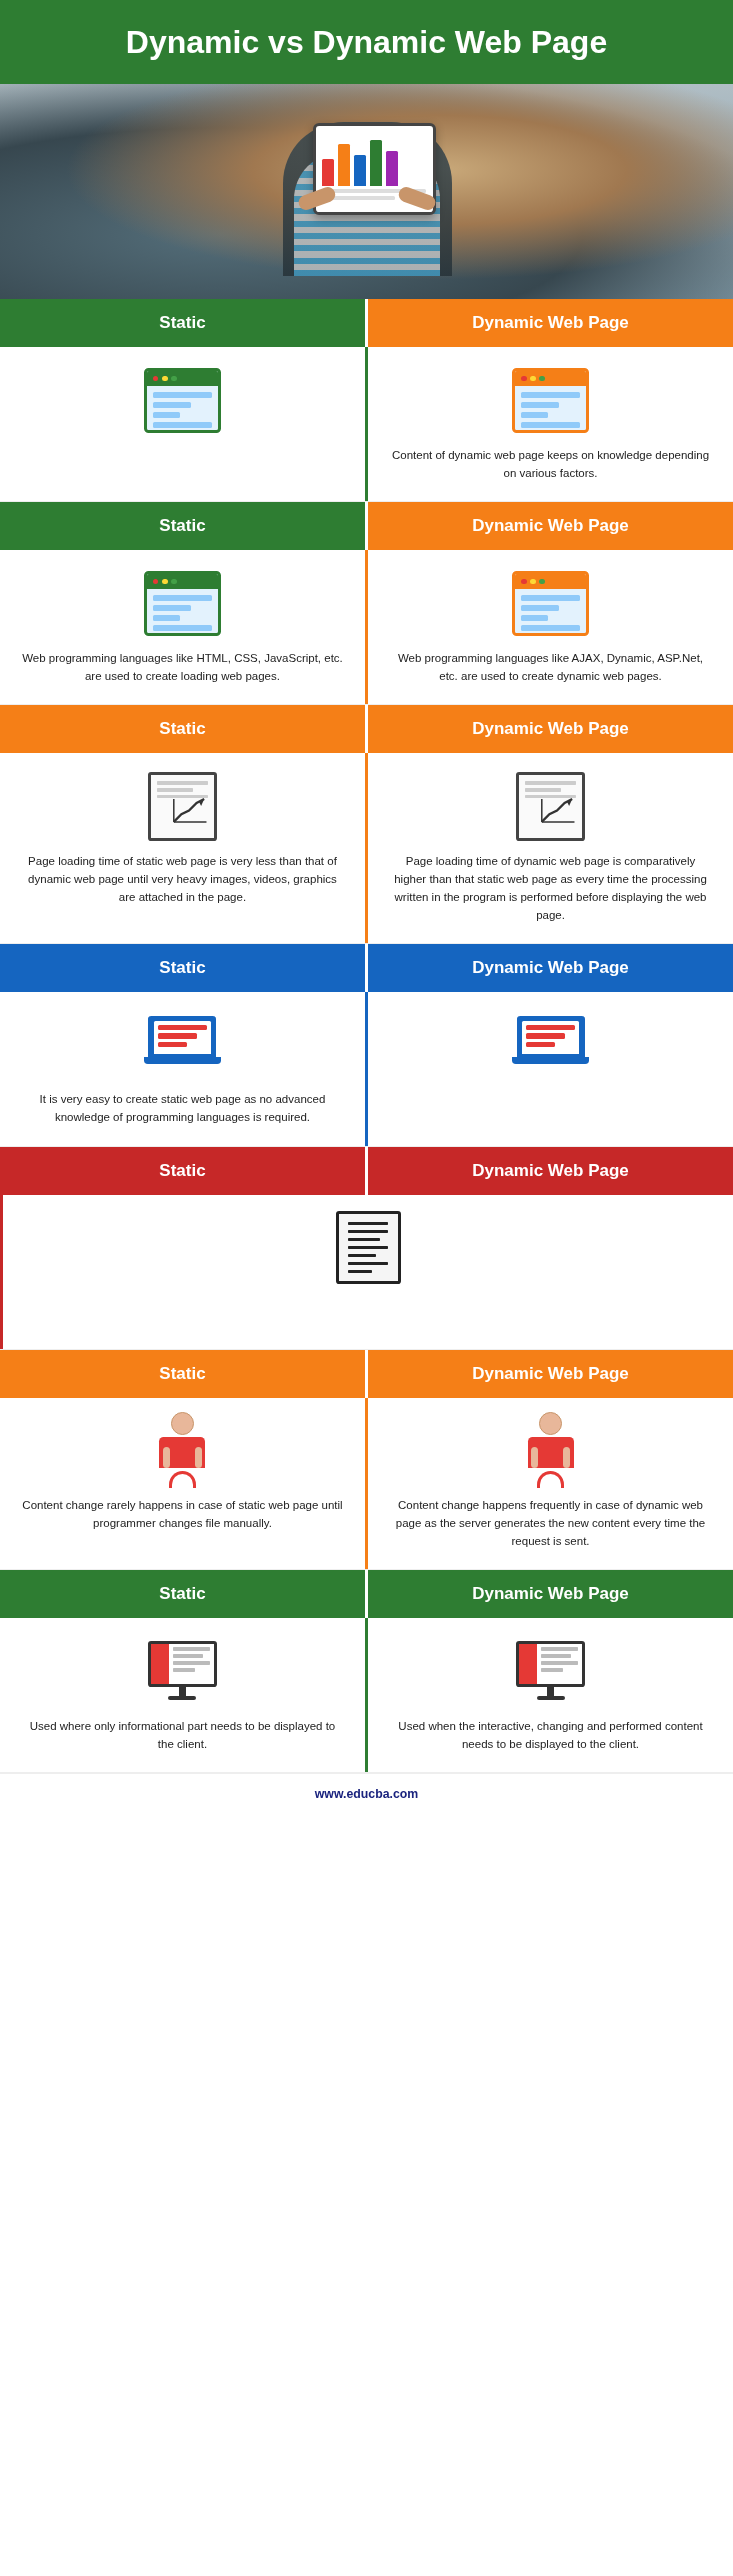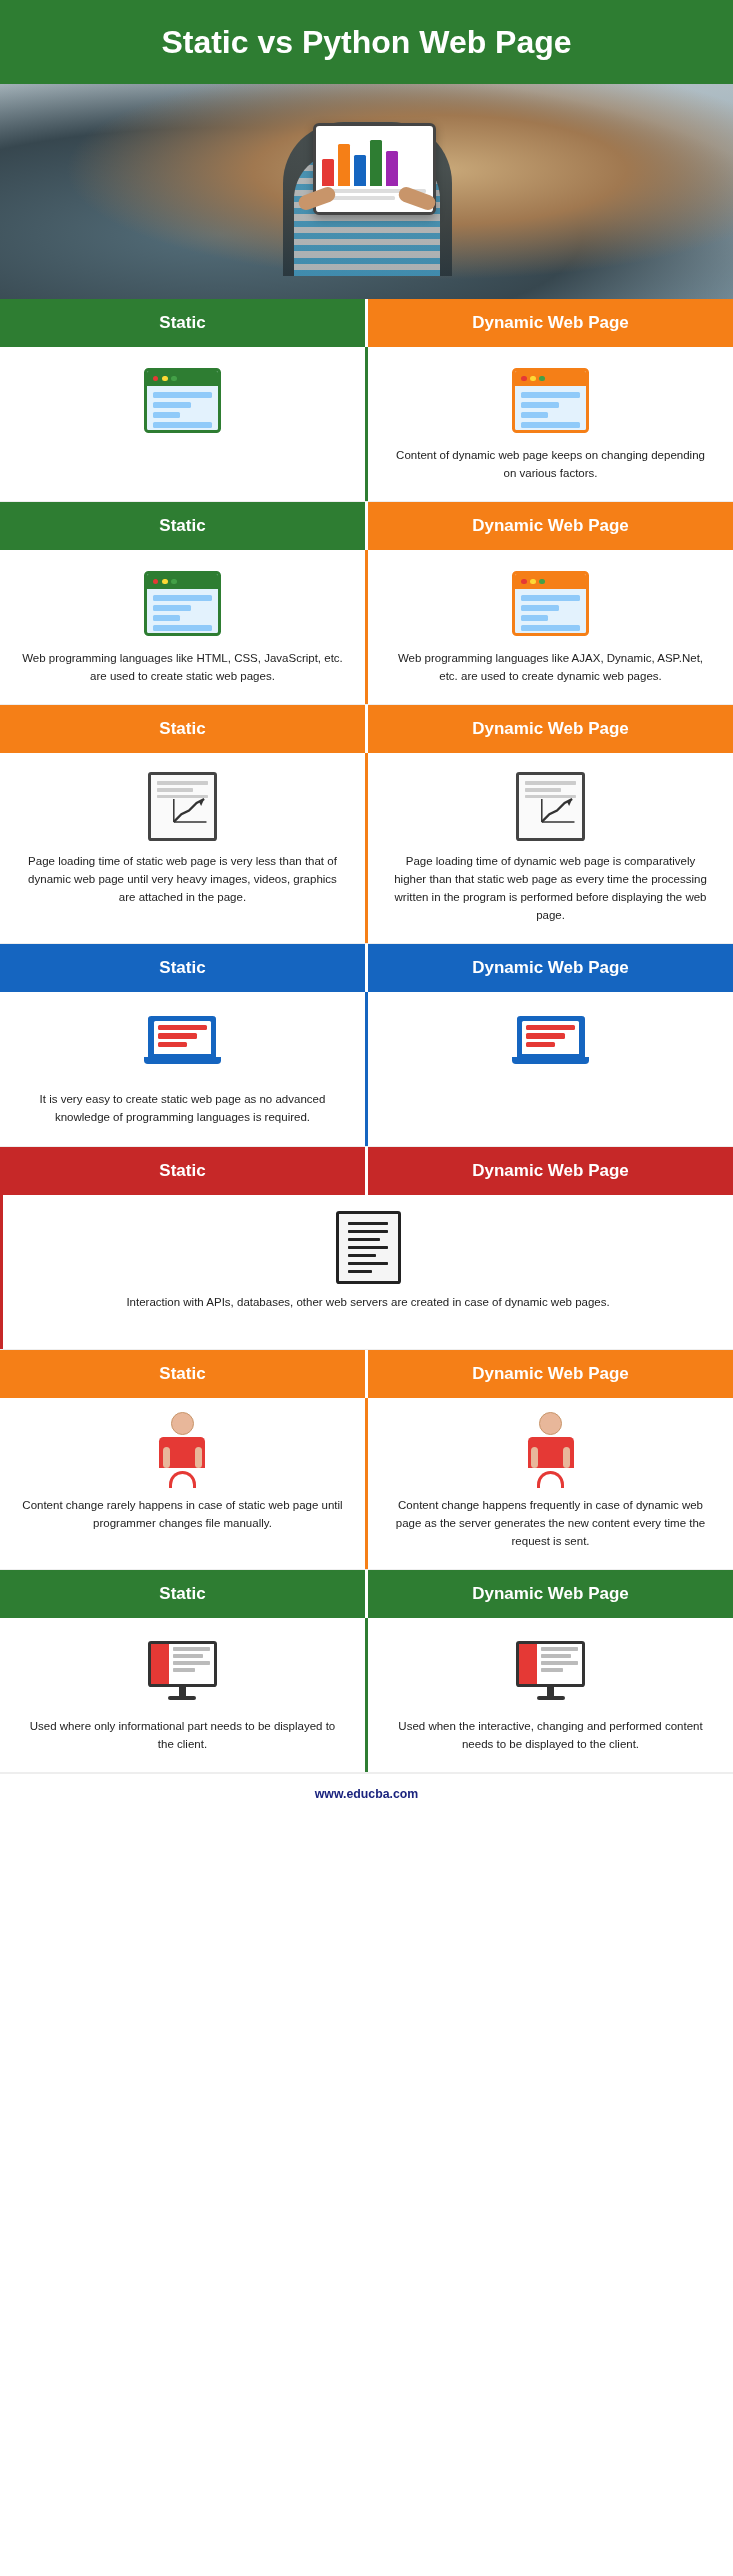--- a/index.html
+++ b/index.html
@@ -209,21 +209,21 @@
       position: absolute;
       bottom: 9.2px;
       right: 6.1px;
     }
 
   </style>
 </head>
 <body>
 
 <div class="header">
-  <h1>Static vs Python Web Page</h1>
+  <h1>Dynamic vs Dynamic Web Page</h1>
 </div>
 
 <div class="hero-image">
   <div class="hero-image-inner">
 
     <div style="position:relative; width:230px; height:169px; display:flex; align-items:center; justify-content:center;">
 
       <div style="position:absolute; bottom:0; left:31px; width:169px; height:154px; background:linear-gradient(180deg, #37474f 0%, #263238 100%); border-radius:61px 61px 0 0; opacity:0.85;"></div>
 
       <div style="position:absolute; bottom:0; left:42px; width:146px; height:123px; background:repeating-linear-gradient(0deg, #4fc3f7 0px, #4fc3f7 6.1px, #fff 6.1px, #fff 12.3px); border-radius:46px 46px 0 0; opacity:0.6;"></div>
@@ -284,21 +284,21 @@
         <div class="b-dot g"></div>
       </div>
       <div class="browser-body">
         <div class="b-line"></div>
         <div class="b-line s"></div>
         <div class="b-line ss"></div>
         <div class="b-line"></div>
       </div>
     </div>
           </div>
-    <p>Content of dynamic web page keeps on changing depending on various factors.</p>
+    <p>Content of dynamic web page keeps on knowledge depending on various factors.</p>
   </div>
       </div>
     </div>
     <div class="compare-row row-2">
       <div class="section-header">
     <div class="col-static" style="background:#2e7d32;">Static</div>
     <div class="divider-line" style="background:#fff;"></div>
     <div class="col-dynamic" style="background:#f57f17;">Dynamic Web Page</div>
   </div>
       <div class="compare-content">
@@ -311,21 +311,21 @@
         <div class="b-dot g"></div>
       </div>
       <div class="browser-body">
         <div class="b-line"></div>
         <div class="b-line s"></div>
         <div class="b-line ss"></div>
         <div class="b-line"></div>
       </div>
     </div>
           </div>
-    <p>Web programming languages like HTML, CSS, JavaScript, etc. are used to create static web pages.</p>
+    <p>Web programming languages like HTML, CSS, JavaScript, etc. are used to create loading web pages.</p>
   </div>
         <div class="compare-divider" style="background: rgb(245, 127, 23);"></div>
         <div class="compare-cell">
     <div class="icon-wrap">
     <div class="big-browser" style="border-color:#f57f17;">
       <div class="top-bar" style="background:#f57f17;">
         <div class="b-dot r"></div>
         <div class="b-dot y"></div>
         <div class="b-dot g"></div>
       </div>
@@ -439,21 +439,20 @@
     <div style="width:65px; height:73px; border:3.1px solid #222; border-radius:3.1px; background:#f5f5f5; padding:7.7px 9.2px; display:flex; flex-direction:column; gap:4.6px;">
       <div style="height:4.6px; background:#222; border-radius:0.8px;"></div>
       <div style="height:4.6px; background:#222; border-radius:0.8px;"></div>
       <div style="height:4.6px; background:#222; border-radius:0.8px; width:80%;"></div>
       <div style="height:4.6px; background:#222; border-radius:0.8px;"></div>
       <div style="height:4.6px; background:#222; border-radius:0.8px; width:70%;"></div>
       <div style="height:4.6px; background:#222; border-radius:0.8px;"></div>
       <div style="height:4.6px; background:#222; border-radius:0.8px; width:60%;"></div>
     </div>
           </div>
-    <p>Interaction with APIs, databases, other web servers are created in case of dynamic web pages.</p>
   </div>
       </div>
     </div>
     <div class="compare-row row-6">
       <div class="section-header">
     <div class="col-static" style="background:#f57f17;">Static</div>
     <div class="divider-line" style="background:#fff;"></div>
     <div class="col-dynamic" style="background:#f57f17;">Dynamic Web Page</div>
   </div>
       <div class="compare-content">

